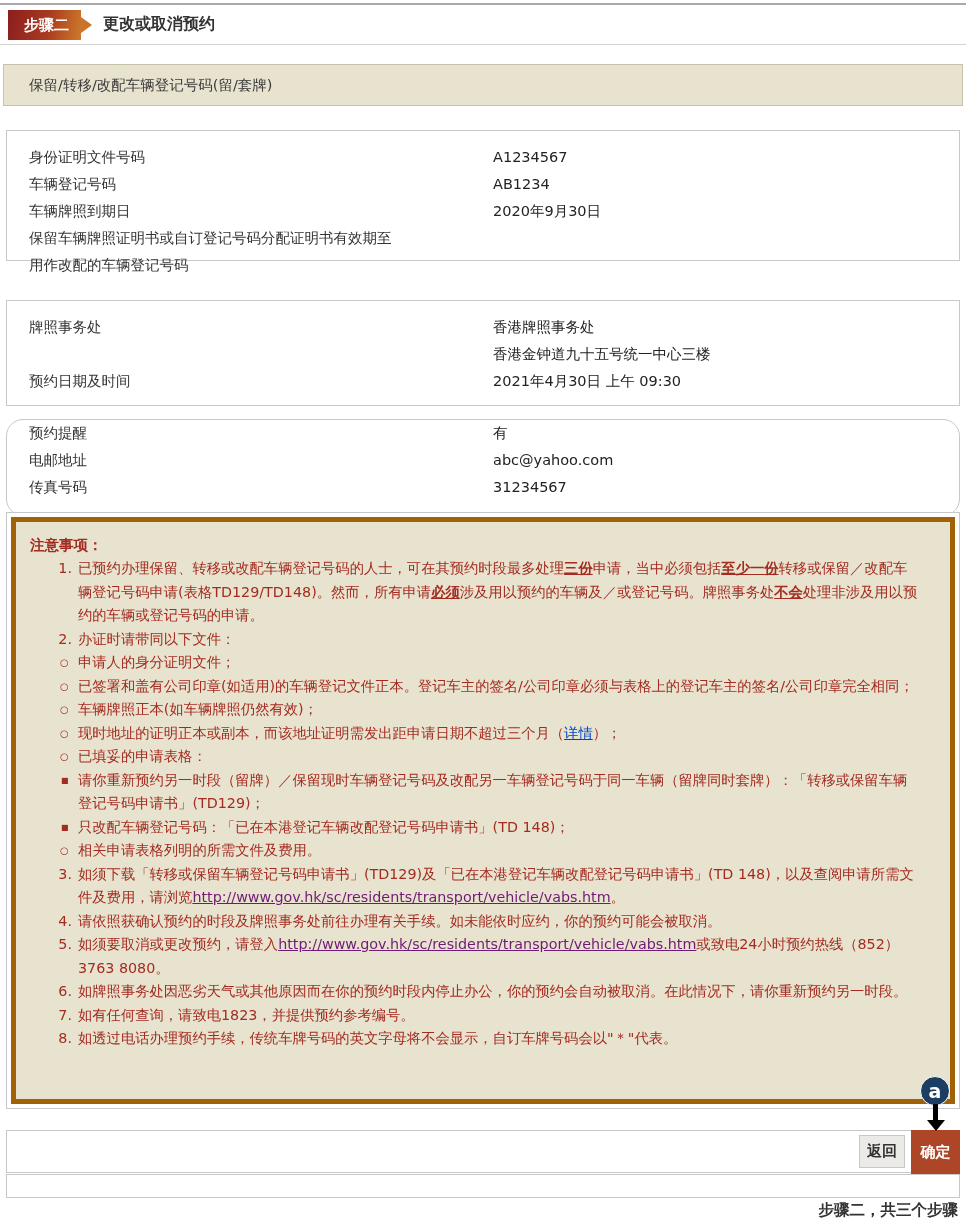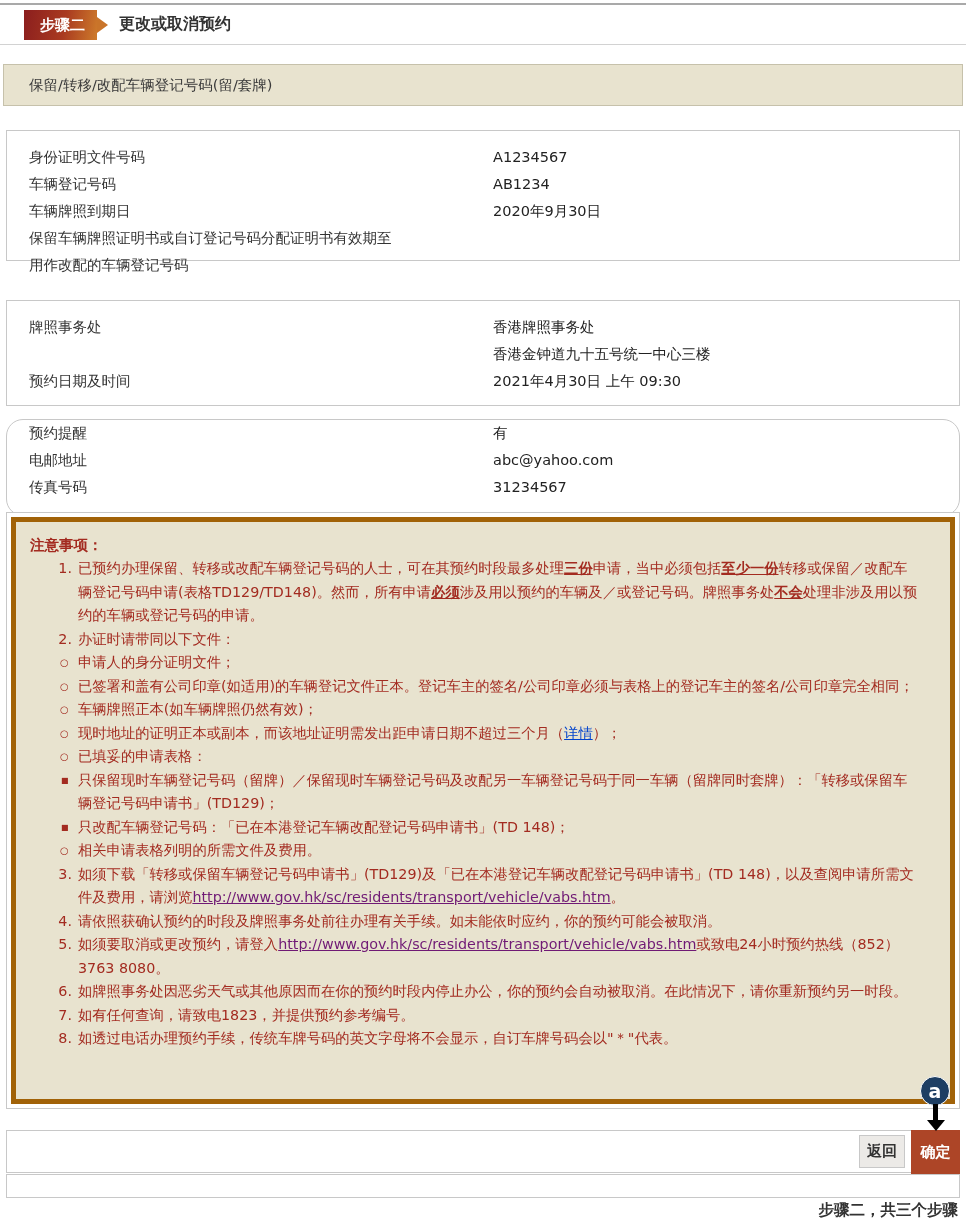--- a/index.html
+++ b/index.html
@@ -5,21 +5,21 @@
   html,body{margin:0;padding:0;}
   body{
     width:966px;height:1224px;position:relative;background:#fff;
     font-family:"DejaVu Sans","Liberation Sans",sans-serif;color:#333;
     overflow:hidden;
   }
   
   .step-header{
     position:absolute;top:3px;left:0;right:0;height:39px;background:#fff;
     border-top:2px solid #a9a9a9;border-bottom:1px solid #d2d2d2;
-    display:flex;align-items:center;padding-left:16px;
+    display:flex;align-items:center;
   }
   .step-badge{
     margin-left:8px;position:relative;height:30px;line-height:30px;
     padding:0 12px 0 16px;color:#fff;font-weight:bold;font-size:15px;
     background:linear-gradient(100deg,#8b1e1e 0%,#a93a20 55%,#ce7b2b 100%);
   }
   .step-badge::after{
     content:"";position:absolute;right:-11px;top:50%;margin-top:-8px;
     width:0;height:0;border-top:8px solid transparent;border-bottom:8px solid transparent;
     border-left:11px solid #c9742a;
@@ -173,21 +173,21 @@
   <div class="notes">
     <div class="notes-heading">注意事项：</div>
     <div>
         <div class="note-item num"><span class="marker">1.</span><span class="note-content"><span>已预约办理保留、转移或改配车辆登记号码的人士，可在其预约时段最多处理</span><span class="em">三份</span><span>申请，当中必须包括</span><span class="em">至少一份</span><span>转移或保留／改配车辆登记号码申请(表格TD129/TD148)。然而，所有申请</span><span class="em">必须</span><span>涉及用以预约的车辆及／或登记号码。牌照事务处</span><span class="em">不会</span><span>处理非涉及用以预约的车辆或登记号码的申请。</span></span></div>
         <div class="note-item num"><span class="marker">2.</span><span class="note-content"><span>办证时请带同以下文件：</span></span></div>
         <div class="note-item circle"><span class="marker">○</span><span class="note-content"><span>申请人的身分证明文件；</span></span></div>
         <div class="note-item circle"><span class="marker">○</span><span class="note-content"><span>已签署和盖有公司印章(如适用)的车辆登记文件正本。登记车主的签名/公司印章必须与表格上的登记车主的签名/公司印章完全相同；</span></span></div>
         <div class="note-item circle"><span class="marker">○</span><span class="note-content"><span>车辆牌照正本(如车辆牌照仍然有效)；</span></span></div>
         <div class="note-item circle"><span class="marker">○</span><span class="note-content"><span>现时地址的证明正本或副本，而该地址证明需发出距申请日期不超过三个月（</span><a href="#" class="note-link blue">详情</a><span>）；</span></span></div>
         <div class="note-item circle"><span class="marker">○</span><span class="note-content"><span>已填妥的申请表格：</span></span></div>
-        <div class="note-item square"><span class="marker">■</span><span class="note-content"><span>只保留现时车辆登记号码（留牌）／保留现时车辆登记号码及改配另一车辆登记号码于同一车辆（留牌同时套牌）：「转移或保留车辆登记号码申请书」(TD129)；</span></span></div>
+        <div class="note-item square"><span class="marker">■</span><span class="note-content"><span>请你重新预约另一时段（留牌）／保留现时车辆登记号码及改配另一车辆登记号码于同一车辆（留牌同时套牌）：「转移或保留车辆登记号码申请书」(TD129)；</span></span></div>
         <div class="note-item square"><span class="marker">■</span><span class="note-content"><span>只改配车辆登记号码：「已在本港登记车辆改配登记号码申请书」(TD 148)；</span></span></div>
         <div class="note-item circle"><span class="marker">○</span><span class="note-content"><span>相关申请表格列明的所需文件及费用。</span></span></div>
         <div class="note-item num"><span class="marker">3.</span><span class="note-content"><span>如须下载「转移或保留车辆登记号码申请书」(TD129)及「已在本港登记车辆改配登记号码申请书」(TD 148)，以及查阅申请所需文件及费用，请浏览</span><a href="#" class="note-link dark">http://www.gov.hk/sc/residents/transport/vehicle/vabs.htm</a><span>。</span></span></div>
         <div class="note-item num"><span class="marker">4.</span><span class="note-content"><span>请依照获确认预约的时段及牌照事务处前往办理有关手续。如未能依时应约，你的预约可能会被取消。</span></span></div>
         <div class="note-item num"><span class="marker">5.</span><span class="note-content"><span>如须要取消或更改预约，请登入</span><a href="#" class="note-link dark">http://www.gov.hk/sc/residents/transport/vehicle/vabs.htm</a><span>或致电24小时预约热线（852）3763 8080。</span></span></div>
         <div class="note-item num"><span class="marker">6.</span><span class="note-content"><span>如牌照事务处因恶劣天气或其他原因而在你的预约时段内停止办公，你的预约会自动被取消。在此情况下，请你重新预约另一时段。</span></span></div>
         <div class="note-item num"><span class="marker">7.</span><span class="note-content"><span>如有任何查询，请致电1823，并提供预约参考编号。</span></span></div>
         <div class="note-item num"><span class="marker">8.</span><span class="note-content"><span>如透过电话办理预约手续，传统车牌号码的英文字母将不会显示，自订车牌号码会以"＊"代表。</span></span></div>
       </div>
   </div>

